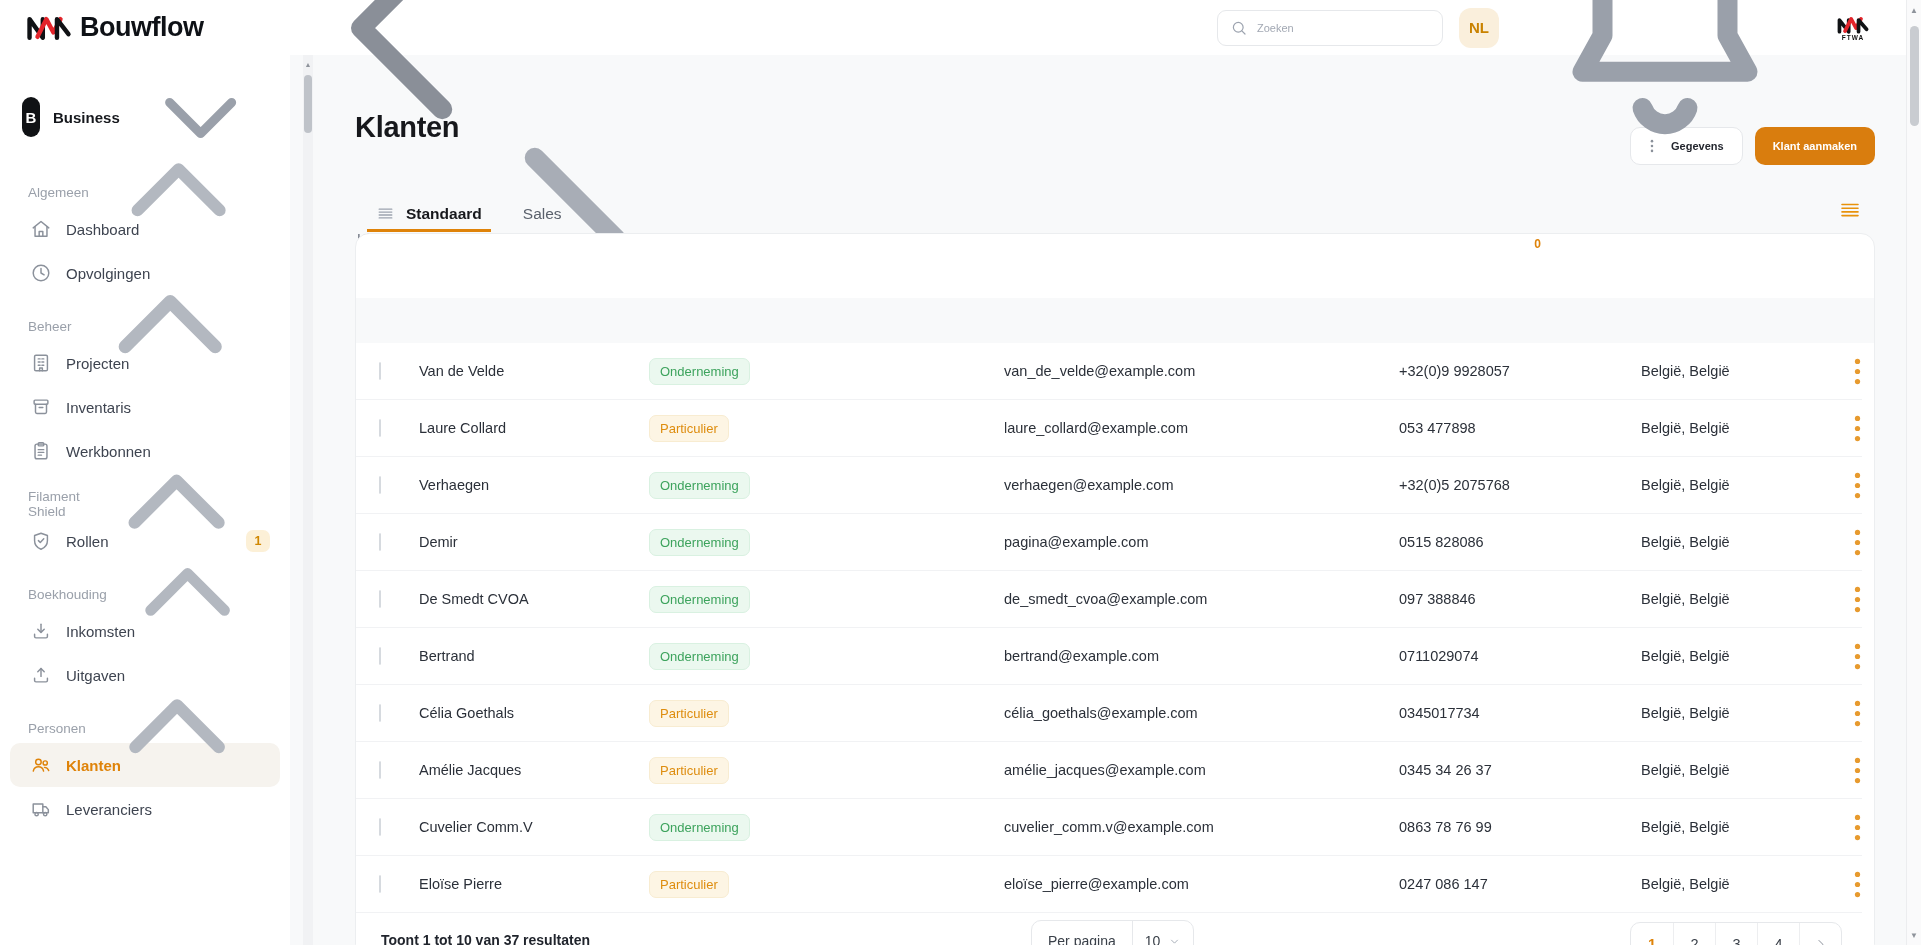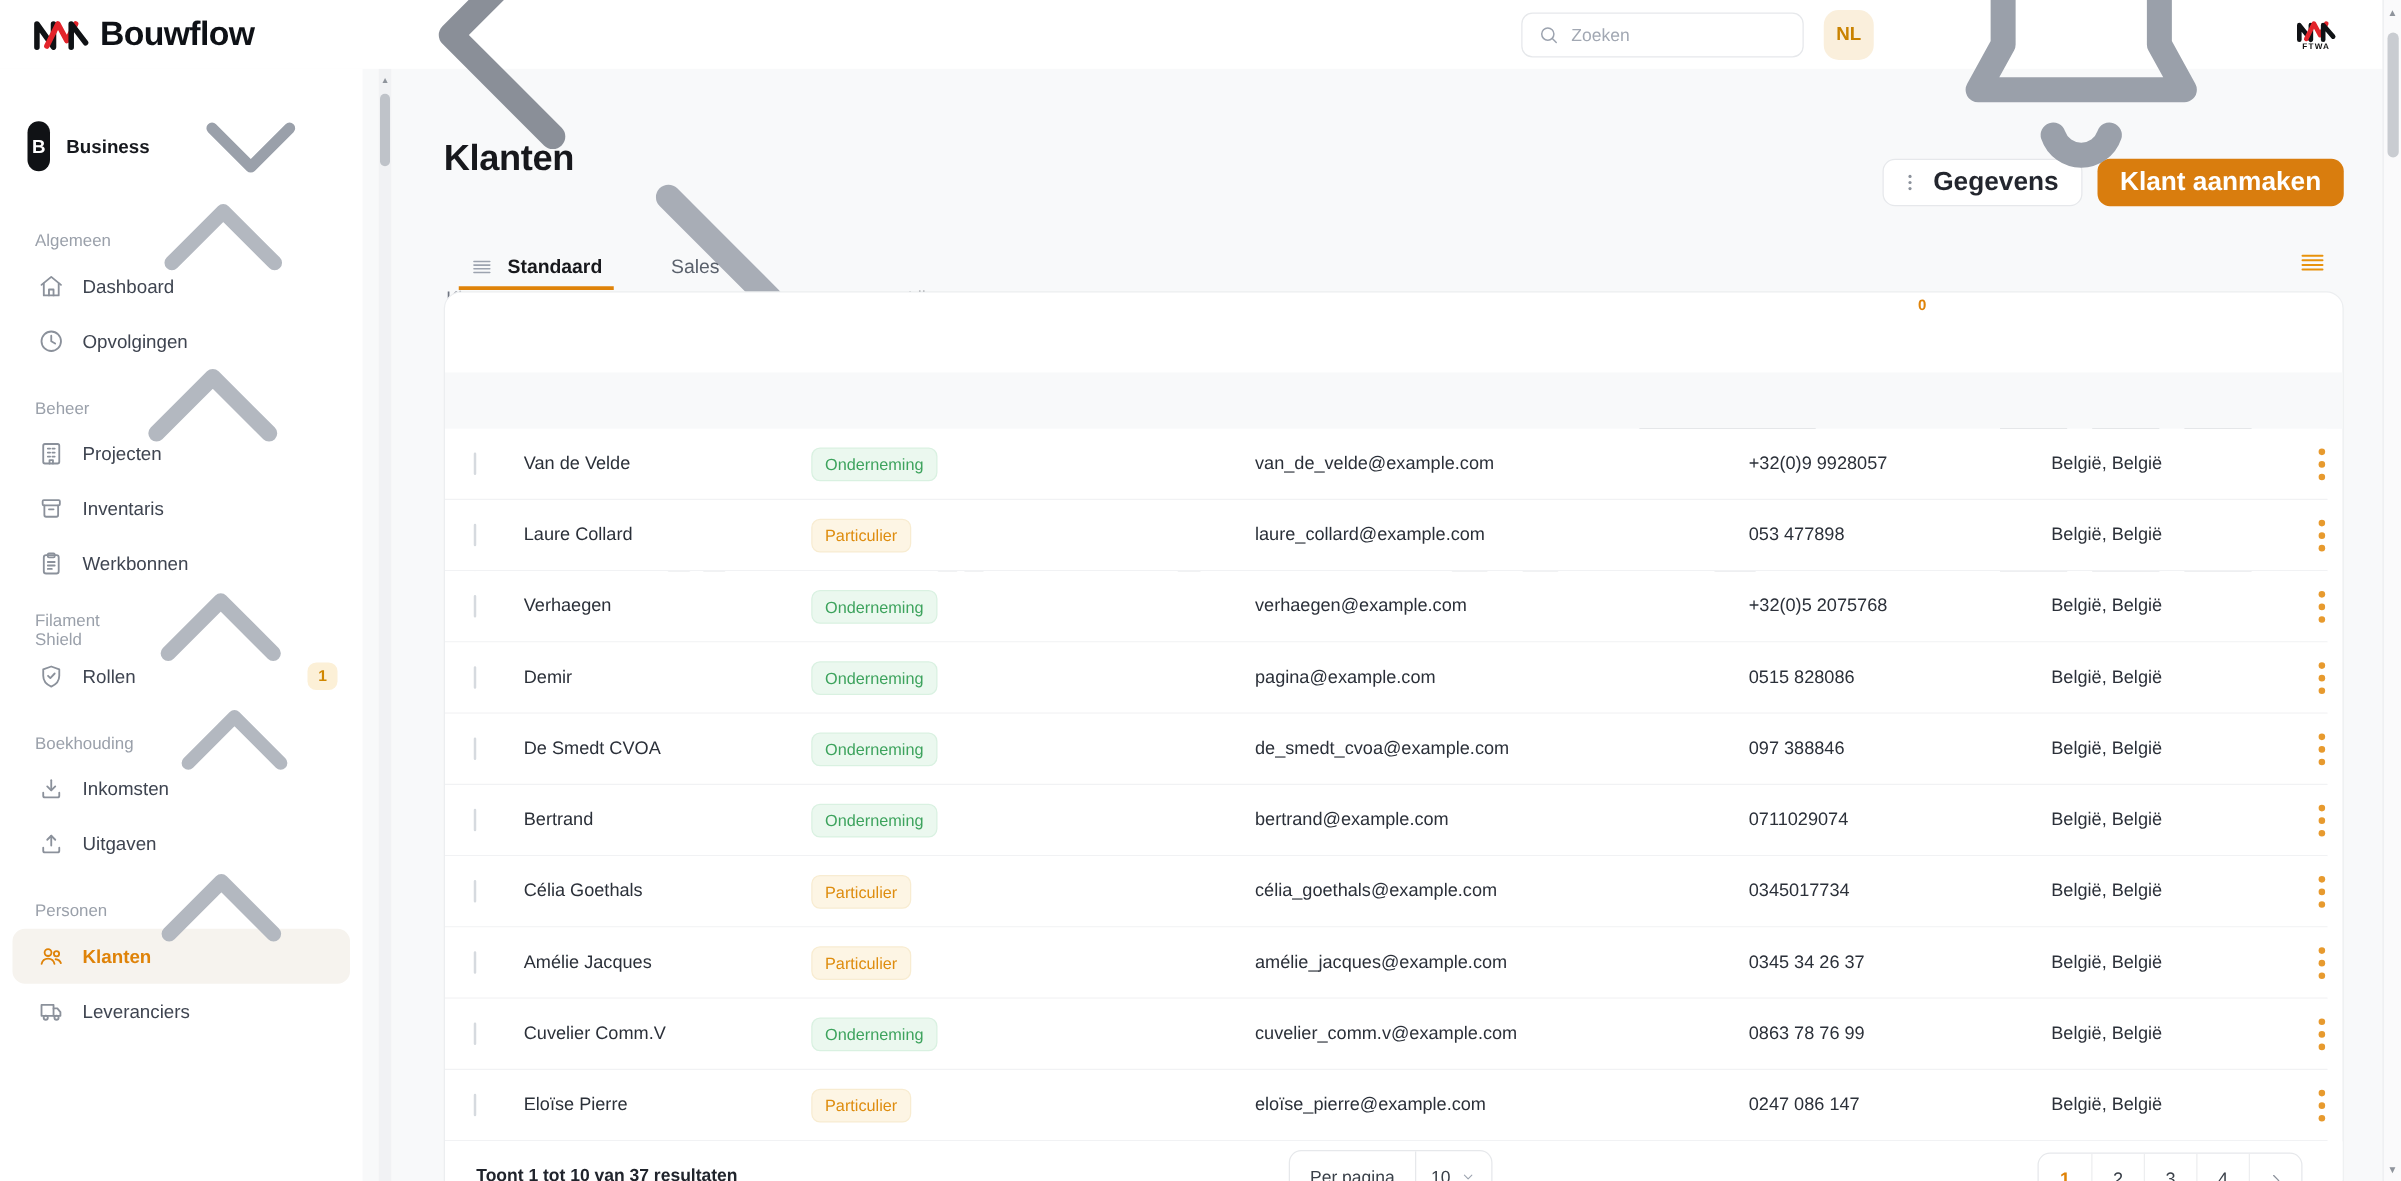--- a/index.html
+++ b/index.html
@@ -13,21 +13,21 @@
 
   
   .topbar { position:absolute; left:0; top:0; width:1921px; height:55px; background:#FFFFFF; z-index:20;
     display:flex; align-items:center; }
   .brand { display:flex; align-items:center; gap:8px; margin-left:26px; }
   .brand-name { font-size:27px; font-weight:700; letter-spacing:-0.5px; color:#0E1116; }
   .collapse-btn { margin-left:58px; color:#8A8F98; font-size:24px; line-height:1; cursor:pointer; }
   .top-right { margin-left:auto; display:flex; align-items:center; gap:16px; margin-right:46px; }
   .search-box { display:flex; align-items:center; gap:9px; width:226px; height:36px;
     border:1px solid #E6E8EB; border-radius:9px; background:#fff; padding:0 12px; color:#9CA3AF; }
-  .search-box input { border:none; outline:none; width:100%; font-size:14px; color:#0369a1;
+  .search-box input { border:none; outline:none; width:100%; font-size:11px; color:#0369a1;
     font-family:inherit; background:transparent; }
   .search-box input::placeholder { color:#A2A8B3; }
   .lang-badge { width:40px; height:40px; border-radius:12px; background:#FAEFDC; color:#C98200;
     font-weight:700; font-size:15px; display:flex; align-items:center; justify-content:center; cursor:pointer; }
   .bell-wrap { position:relative; color:#9AA0AA; cursor:pointer; }
   .bell-wrap .ico { width:26px; height:26px; }
   .avatar { width:44px; height:44px; display:flex; flex-direction:column; align-items:center;
     justify-content:center; cursor:pointer; }
   .avatar-caption { font-size:6.5px; font-weight:700; letter-spacing:1px; color:#111; margin-top:-1px; }
 
@@ -69,36 +69,36 @@
   .breadcrumb { position:absolute; left:44px; top:34px; display:flex; align-items:center; gap:10px;
     font-size:14.5px; color:#6E7480; }
   .breadcrumb .crumb-current { color:#383D47; }
   .bc-chev { color:#A8ADB6; }
   .bc-chev .ico { width:14px; height:14px; }
   .page-title { position:absolute; left:42px; top:56px; font-size:29px; font-weight:800;
     letter-spacing:-0.3px; color:#17181C; }
 
   .actions { position:absolute; right:46px; top:72px; display:flex; gap:12px; }
   .btn { height:38px; border-radius:10px; display:flex; align-items:center; justify-content:center;
-    font-size:21px; font-weight:600; cursor:pointer; }
+    font-size:11px; font-weight:600; cursor:pointer; }
   .btn-secondary { background:#fff; border:1px solid #E6E8EB; color:#23262E; padding:0 18px 0 12px; gap:10px; }
   .btn-secondary .ico { width:18px; height:18px; color:#8B919B; }
   .btn-primary { color:#fff; padding:0 18px; border:none; }
 
   .dropdown { position:absolute; right:85px; top:117px; width:230px; background:#fff; border:1px solid #F0F1F3;
     border-radius:12px; box-shadow:0 12px 28px rgba(20,20,30,0.10); padding:9px 7px; z-index:10; }
   .menu-item { position:relative; height:34px; display:flex; align-items:center; gap:12px; padding:0 10px;
     border-radius:8px; font-size:15px; color:#3A4049; cursor:pointer; margin-bottom:7px; }
   .menu-item:last-child { margin-bottom:0; }
   .menu-item .ico { width:19px; height:19px; color:#7A8089; }
   .annotation-box { position:absolute; left:-5px; top:-4px; right:-12px; bottom:-4px;
     border:3px solid #E2241B; border-radius:3px; pointer-events:none; }
   .grip-icon { position:absolute; left:1525px; top:143px; width:24px; height:24px; color:#E8920B; z-index:5; }
 
-  .tabs { position:absolute; left:54px; top:143px; display:flex; gap:37px; height:34px; }
+  .tabs { position:absolute; left:54px; top:143px; display:flex; gap:23px; height:34px; }
   .tab { display:flex; align-items:center; gap:11px; padding:0 9px; font-size:15.5px; color:#5A616C;
     cursor:pointer; border-bottom:3px solid transparent; }
   .tab .ico { width:19px; height:19px; color:#9CA3AF; }
   .tab.active { color:#17181C; font-weight:700; }
 
   
   .card { position:absolute; left:42px; top:178px; width:1520px; height:712px; background:#fff;
     border:1px solid #ECEEF0; border-radius:14px 14px 0 0; }
   .table-toolbar { position:absolute; top:12px; right:24px; display:flex; align-items:center; gap:18px; }
   .table-search { width:248px; height:40px; }

